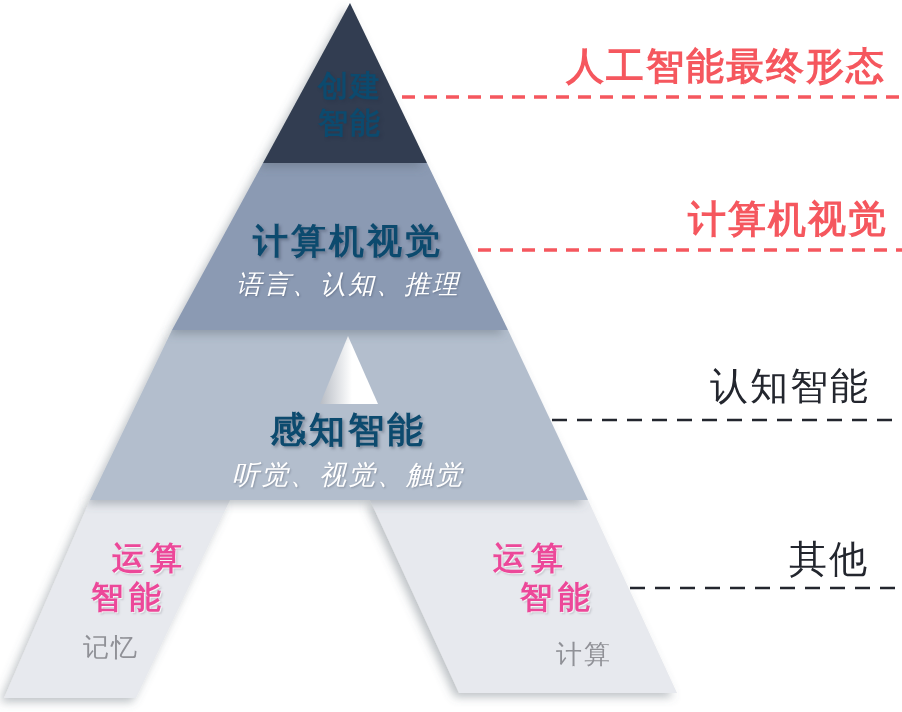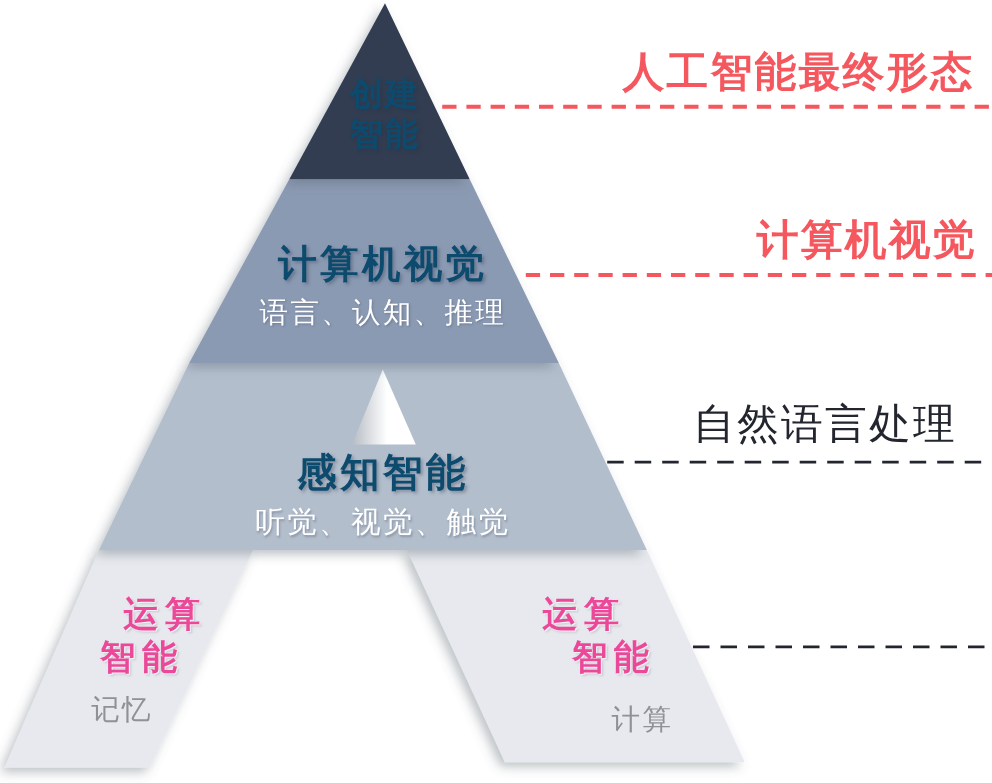--- a/index.html
+++ b/index.html
@@ -9,20 +9,21 @@
   }
   #shape-layer{position:absolute;left:0;top:0;width:902px;height:712px;}
   .txt{position:absolute;white-space:pre-line;}
   .band-title{
     color:#0c4a6e;font-weight:bold;text-align:center;
     text-shadow:2px 2px 3px rgba(40,50,70,0.35);
   }
   .band-sub{
     color:#ffffff;font-weight:400;text-align:center;
     text-shadow:1px 1px 2px rgba(40,50,70,0.30);
+    font-style:italic;
   }
   .lvl1-title{left:268px;top:67px;width:164px;font-size:30px;line-height:37px;letter-spacing:2px;}
   .lvl2-title{left:198px;top:221px;width:300px;font-size:35px;line-height:40px;letter-spacing:3px;}
   .lvl2-sub{left:178px;top:268px;width:340px;font-size:26px;line-height:32px;letter-spacing:2px;}
   .lvl3-title{left:198px;top:408px;width:300px;font-size:36px;line-height:44px;letter-spacing:3px;}
   .lvl3-sub{left:178px;top:459px;width:340px;font-size:27px;line-height:32px;letter-spacing:2px;}
   .leg-title{
     color:#ec4899;font-weight:bold;font-size:32px;line-height:38px;letter-spacing:6px;
     text-shadow:1px 1px 1px rgba(255,255,255,0.9), 2px 2px 2px rgba(130,130,140,0.35);
   }
@@ -71,23 +72,24 @@
 智能</div>
 
   <div class="txt band-title lvl2-title">计算机视觉</div>
   <div class="txt band-sub lvl2-sub">语言、认知、推理</div>
 
   <div class="txt band-sub lvl3-sub">听觉、视觉、触觉</div>
   <div class="txt band-title lvl3-title">感知智能</div>
 
   <div class="txt leg-title" style="left:112px;top:539px;">运算</div>
   <div class="txt leg-title" style="left:91px;top:578px;">智能</div>
-  <div class="txt leg-sub" style="left:83px;top:631px;font-family:Liberation Mono, monospace;">记忆</div>
+  <div class="txt leg-sub" style="left:83px;top:631px;">记忆</div>
 
   <div class="txt leg-title" style="left:493px;top:539px;">运算</div>
   <div class="txt leg-title" style="left:520px;top:578px;">智能</div>
   <div class="txt leg-sub" style="left:556px;top:638px;">计算</div>
 
   <div class="txt side-label red" style="right:16px;top:44px;">人工智能最终形态</div>
   <div class="txt side-label red" style="right:14px;top:197px;">计算机视觉</div>
-  <div class="txt side-label dark" style="right:32px;top:364px;">自然语言处理</div>
+  <div class="txt side-label dark" style="right:32px;top:364px;">认知智能</div>
+  <div class="txt side-label dark" style="right:33px;top:537px;">其他</div>
 
 </div>
 
 </body></html>

